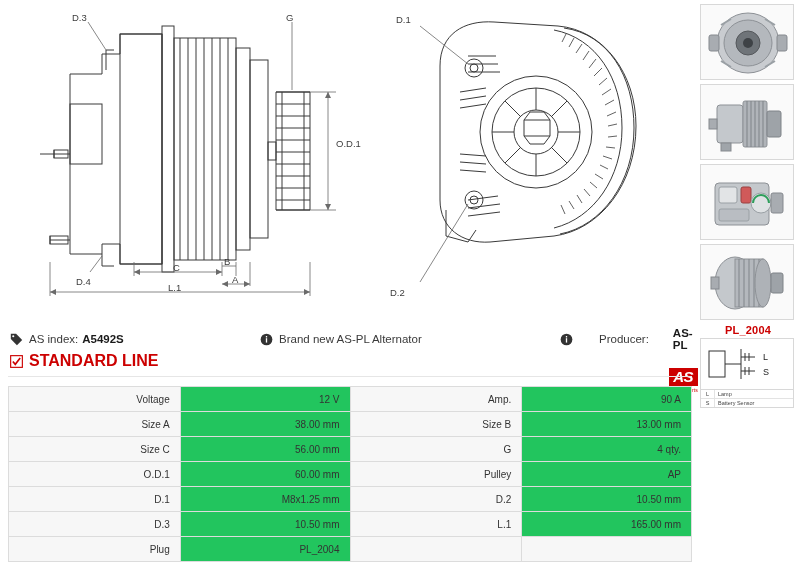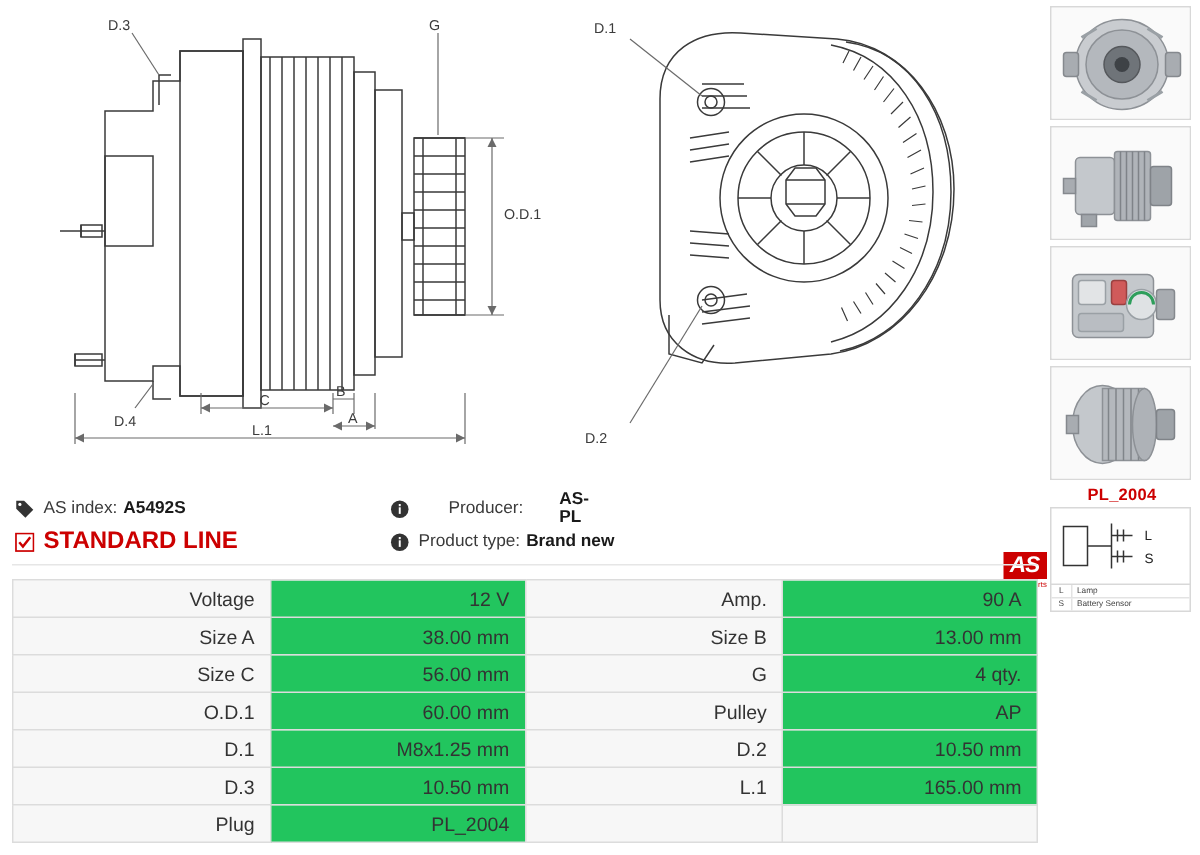--- a/index.html
+++ b/index.html
@@ -113,21 +113,21 @@
     font-size: 5.2px; color: #cc0000; letter-spacing: .1px;
     margin-top: 1px;
   }
 
   
   table.specs {
     position: absolute;
     left: 8px; top: 386px;
     width: 684px;
     border-collapse: collapse;
-    font-size: 13px;
+    font-size: 10px;
   }
   table.specs td {
     border: 1px solid #dcdcdc;
     height: 25px;
     padding: 0 10px;
     color: #333;
   }
   td.k { width: 172px; text-align: right; background: #f7f7f7; }
   td.v { width: 170px; text-align: right; background: #22c55e; }
   td.empty { background: #f7f7f7; }
@@ -346,20 +346,30 @@
       <div class="info-col c1">
         <span class="ikon">
           <svg width="13" height="13" viewBox="0 0 16 16">
               <path d="M7.5 1 L15 8.5 L8.5 15 L1 7.5 L1 1 Z" fill="#333"></path>
               <circle cx="4" cy="4" r="1.3" fill="#fff"></circle>
             </svg>
         </span>
         <span class="info-key">AS index:</span>
         <span class="info-val">A5492S</span>
       </div>
+      <div class="info-col c2">
+        <span class="ikon">
+          <svg width="13" height="13" viewBox="0 0 16 16">
+              <circle cx="8" cy="8" r="7.2" fill="#333"></circle>
+              <rect x="7.2" y="6.4" width="1.6" height="5.4" fill="#fff"></rect>
+              <rect x="7.2" y="3.7" width="1.6" height="1.8" fill="#fff"></rect>
+            </svg>
+        </span>
+        <span class="info-key">Brand new AS-PL Alternator</span>
+      </div>
       <div class="info-col c3">
         <span class="ikon">
           <svg width="13" height="13" viewBox="0 0 16 16">
               <circle cx="8" cy="8" r="7.2" fill="#333"></circle>
               <rect x="7.2" y="6.4" width="1.6" height="5.4" fill="#fff"></rect>
               <rect x="7.2" y="3.7" width="1.6" height="1.8" fill="#fff"></rect>
             </svg>
         </span>
         <span class="info-key">Producer:</span>
         <span class="info-val">AS-PL</span>
@@ -369,31 +379,20 @@
     <div class="info-line">
       <div class="info-col c1 std-line">
         <span class="ikon">
           <svg width="13" height="13" viewBox="0 0 16 16">
               <rect x="0.8" y="0.8" width="14.4" height="14.4" fill="none" stroke="#cc0000" stroke-width="1.4"></rect>
               <path d="M3.5 8 L6.5 11.5 L12.5 3.8" fill="none" stroke="#cc0000" stroke-width="2"></path>
             </svg>
         </span>
         <span>STANDARD LINE</span>
       </div>
-      <div class="info-col c2">
-        <span class="ikon">
-          <svg width="13" height="13" viewBox="0 0 16 16">
-              <circle cx="8" cy="8" r="7.2" fill="#333"></circle>
-              <rect x="7.2" y="6.4" width="1.6" height="5.4" fill="#fff"></rect>
-              <rect x="7.2" y="3.7" width="1.6" height="1.8" fill="#fff"></rect>
-            </svg>
-        </span>
-        <span class="info-key">Product type:</span>
-        <span class="info-val">Brand new</span>
-      </div>
       <div class="info-col c3"></div>
     </div>
 
     <div class="brandlogo">
       <span class="as">AS</span>
       <div class="sub">Alternators, Starters &amp; Parts</div>
     </div>
   </div>
 
   <div class="sep"></div>

